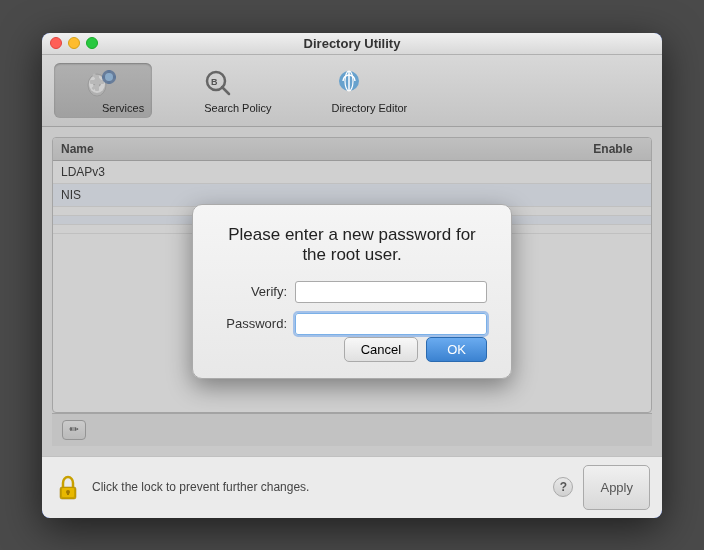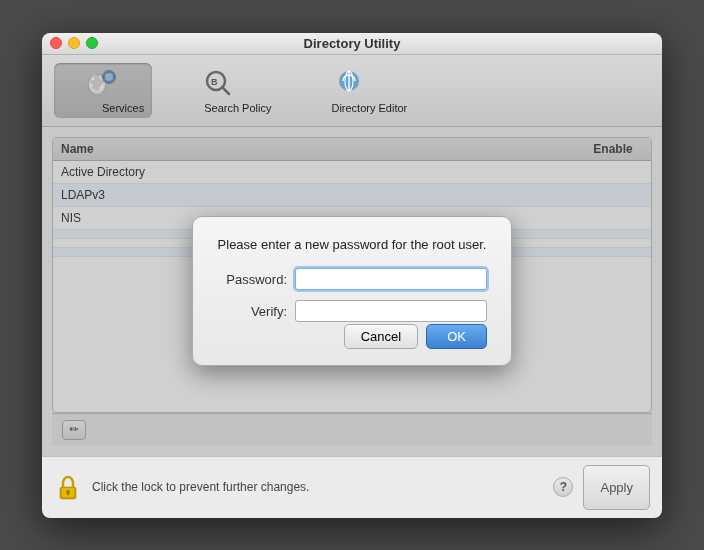--- a/index.html
+++ b/index.html
@@ -244,21 +244,21 @@
     .modal {
       background: linear-gradient(to bottom, #f5f5f5, #e8e8e8);
       border: 1px solid #aaa;
       border-radius: 10px;
       padding: 20px 24px 16px;
       width: 320px;
       box-shadow: 0 8px 24px rgba(0,0,0,0.4);
     }
 
     .modal-title {
-      font-size: 13px;
+      font-size: 17px;
       color: #222;
       text-align: center;
       margin-bottom: 16px;
       font-weight: 500;
     }
 
     .modal-form {
       display: flex;
       flex-direction: column;
       gap: 10px;
@@ -384,23 +384,20 @@
   </div>
 
   <div class="main-content">
 
     <div class="services-table">
       <div class="table-header">
         <span class="table-col-name">Name</span>
         <span class="table-col-enable">Enable</span>
       </div>
       <div class="table-row">
-        <span class="row-name">Active Directory</span>
-      </div>
-      <div class="table-row">
         <span class="row-name">LDAPv3</span>
       </div>
       <div class="table-row">
         <span class="row-name">NIS</span>
       </div>
       <div class="table-row"></div>
       <div class="table-row"></div>
       <div class="table-row"></div>
     </div>
 
@@ -408,26 +405,26 @@
       <button class="edit-btn">
         <span style="font-size:11px;">✏</span>
       </button>
     </div>
 
     <div class="modal-overlay">
       <div class="modal">
         <div class="modal-title">Please enter a new password for the root user.</div>
         <div class="modal-form">
           <div class="form-row">
+            <label class="form-label">Verify:</label>
+            <input class="form-input no-focus" type="password" value="" style="">
+          </div>
+          <div class="form-row">
             <label class="form-label">Password:</label>
             <input class="form-input" type="password" value="" style="">
-          </div>
-          <div class="form-row">
-            <label class="form-label">Verify:</label>
-            <input class="form-input no-focus" type="password" value="" style="">
           </div>
         </div>
         <div class="modal-buttons">
           <button class="cancel-btn">Cancel</button>
           <button class="ok-btn">OK</button>
         </div>
       </div>
     </div>
 
   </div>

